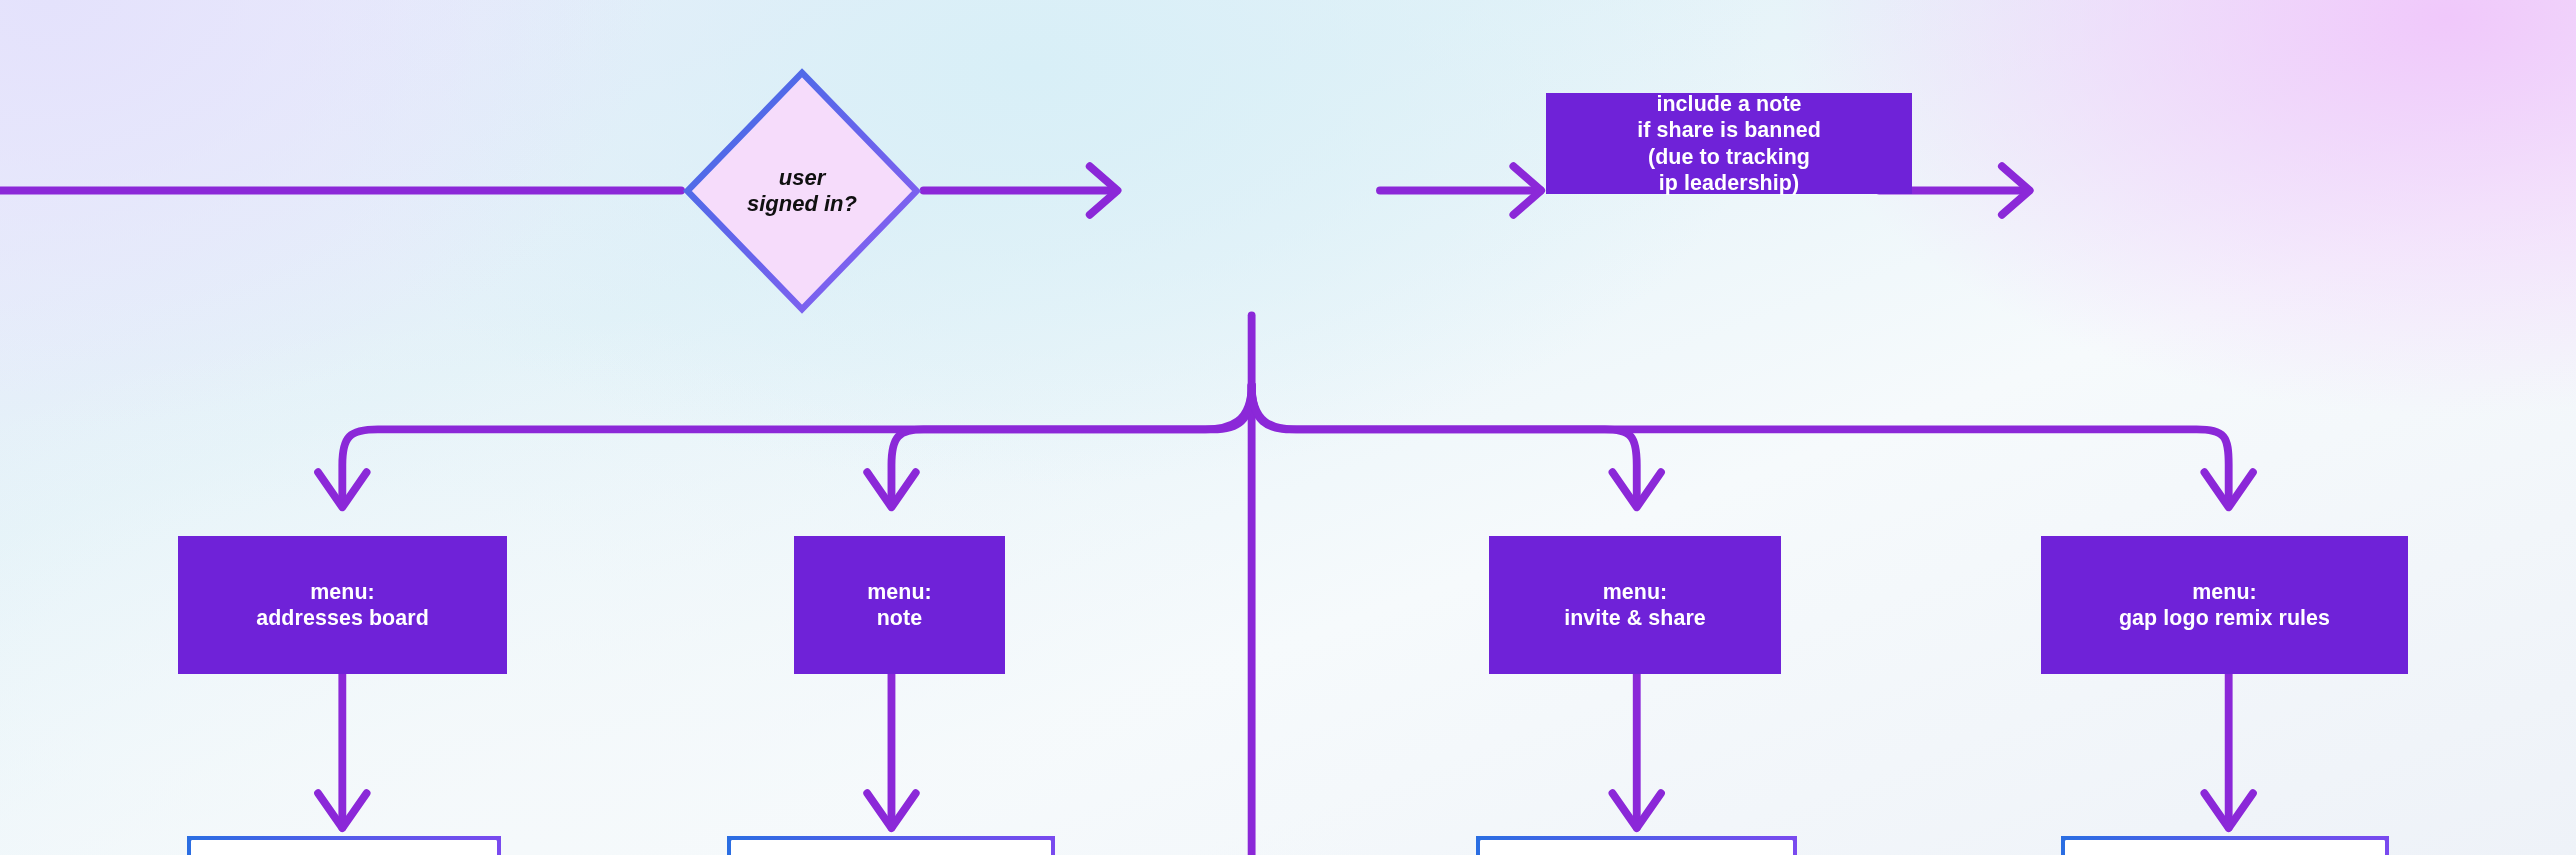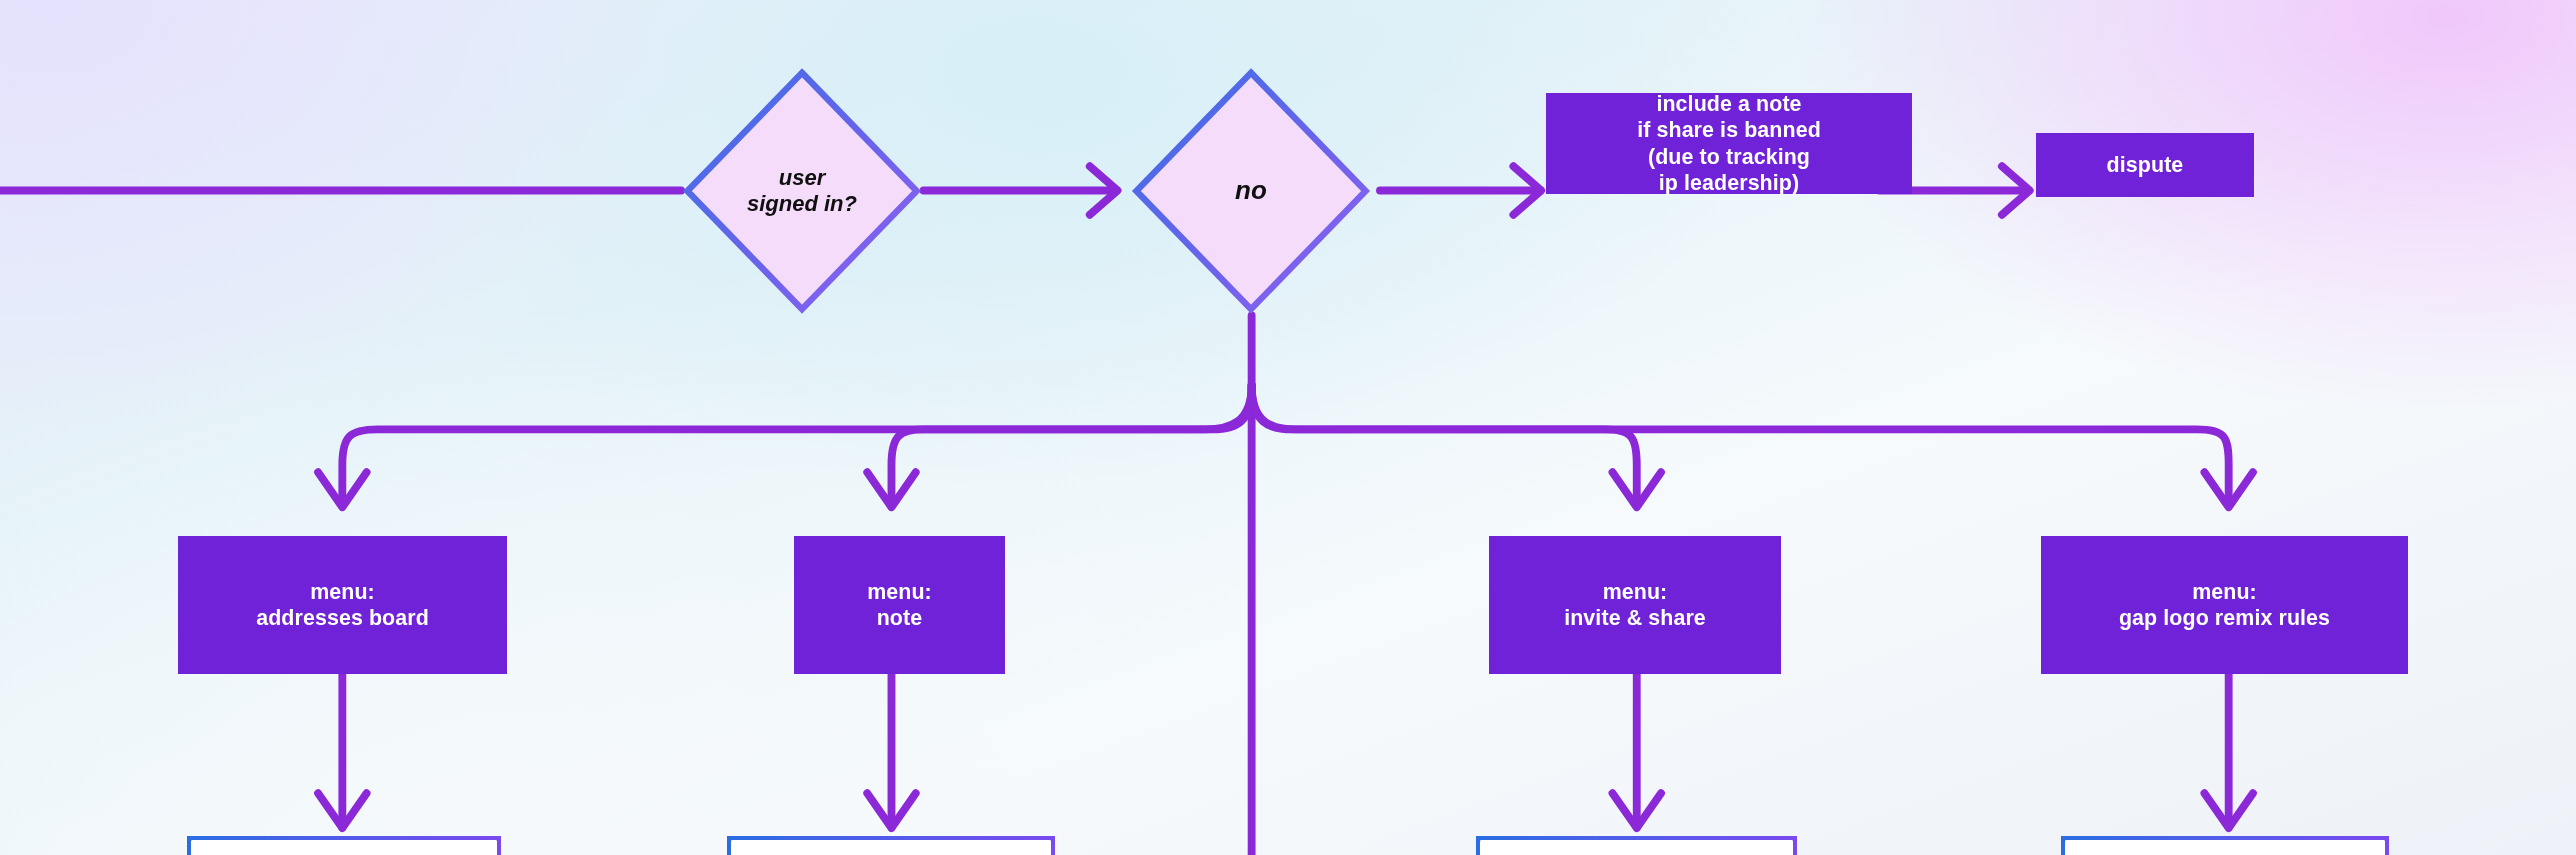--- a/index.html
+++ b/index.html
@@ -116,43 +116,30 @@
   <div class="diamond-wrap" style="left:681px;top:66px;width:242px;height:250px;">
     <svg viewBox="0 0 340 350" width="242" height="250">
       <polygon points="170,9 331,175 170,341 9,175" fill="#f6dcfb" stroke="url(#dgrad1)" stroke-width="9" stroke-linejoin="miter"></polygon>
     </svg>
     <div class="diamond-label" style="font-size:22px;">
       <span class="line">user</span>
       <span class="line">signed in?</span>
     </div>
   </div>
 
-  <div class="diamond-wrap" style="left:1130px;top:66px;width:242px;height:250px;">
-    <svg viewBox="0 0 340 350" width="242" height="250">
-      <polygon points="170,9 331,175 170,341 9,175" fill="#f6dcfb" stroke="url(#dgrad2)" stroke-width="9" stroke-linejoin="miter"></polygon>
-    </svg>
-    <div class="diamond-label" style="font-size:26px;">
-      <span class="line">no</span>
-    </div>
-  </div>
 
   <div class="node box" style="left:1546px;top:93px;width:366px;height:101px;font-size:21.4px;">
     <div>
       <span class="line">include a note</span>
       <span class="line">if share is banned</span>
       <span class="line">(due to tracking</span>
       <span class="line">ip leadership)</span>
     </div>
   </div>
 
-  <div class="node box" style="left:2036px;top:133px;width:218px;height:64px;font-size:21.4px;">
-    <div>
-      <span class="line">dispute</span>
-    </div>
-  </div>
 
   <div class="node box" style="left:178px;top:536px;width:329px;height:138px;font-size:21.4px;">
     <div>
       <span class="line">menu:</span>
       <span class="line">addresses board</span>
     </div>
   </div>
 
   <div class="node box" style="left:794px;top:536px;width:211px;height:138px;font-size:21.4px;">
     <div>

